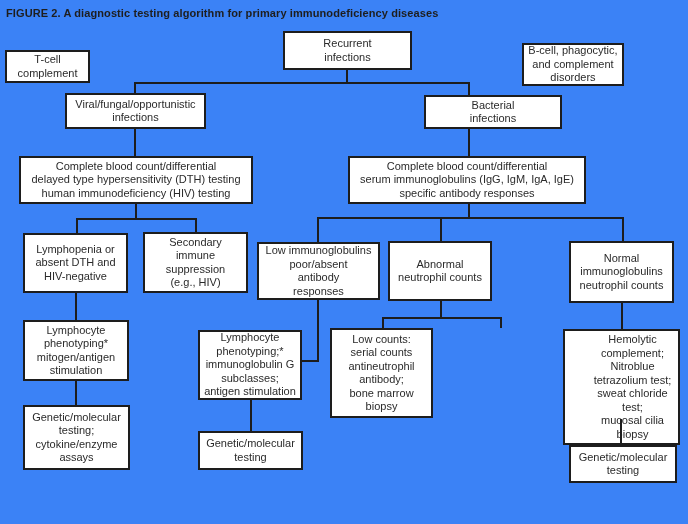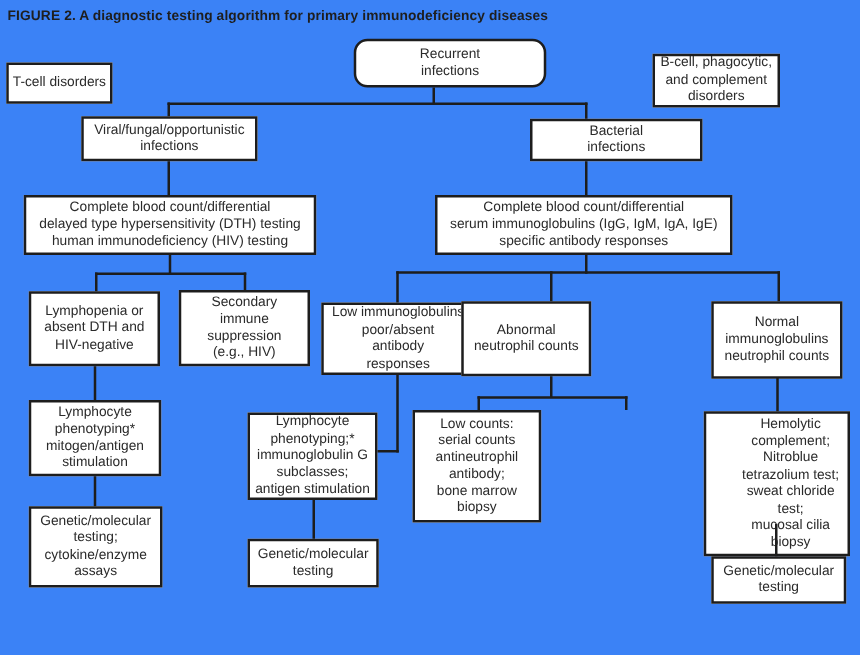--- a/index.html
+++ b/index.html
@@ -36,23 +36,23 @@
     background:#1d1d1d;
   }
 </style>
 </head>
 <body>
 
 <div id="canvas">
 
   <div class="fig-title">FIGURE 2. A diagnostic testing algorithm for primary immunodeficiency diseases</div>
 
-  <div class="node" style="left:5px;top:50px;width:85px;height:33px;">T-cell disorders</div>
+  <div class="node" style="left:5px;top:50px;width:85px;height:33px;">T-cell complement</div>
 
-  <div class="node" style="left:283px;top:31px;width:154px;height:39px;border-radius:11px;">Recurrent
+  <div class="node" style="left:283px;top:31px;width:129px;height:39px;">Recurrent
 infections</div>
 
   <div class="node" style="left:522px;top:43px;width:102px;height:43px;">B-cell, phagocytic,
 and complement
 disorders</div>
 
   <div class="node" style="left:65px;top:93px;width:141px;height:36px;">Viral/fungal/opportunistic
 infections</div>
 
   <div class="node" style="left:400px;top:95px;width:138px;height:34px;margin-left:24px;">Bacterial
@@ -73,21 +73,21 @@
   <div class="node" style="left:143px;top:232px;width:105px;height:61px;">Secondary
 immune
 suppression
 (e.g., HIV)</div>
 
   <div class="node" style="left:257px;top:242px;width:123px;height:58px;">Low immunoglobulins
 poor/absent
 antibody
 responses</div>
 
-  <div class="node" style="left:369px;top:241px;width:104px;height:60px;">Abnormal
+  <div class="node" style="left:388px;top:241px;width:104px;height:60px;">Abnormal
 neutrophil counts</div>
 
   <div class="node" style="left:569px;top:241px;width:105px;height:62px;">Normal
 immunoglobulins
 neutrophil counts</div>
 
   <div class="node" style="left:23px;top:320px;width:106px;height:61px;">Lymphocyte
 phenotyping*
 mitogen/antigen
 stimulation</div>

